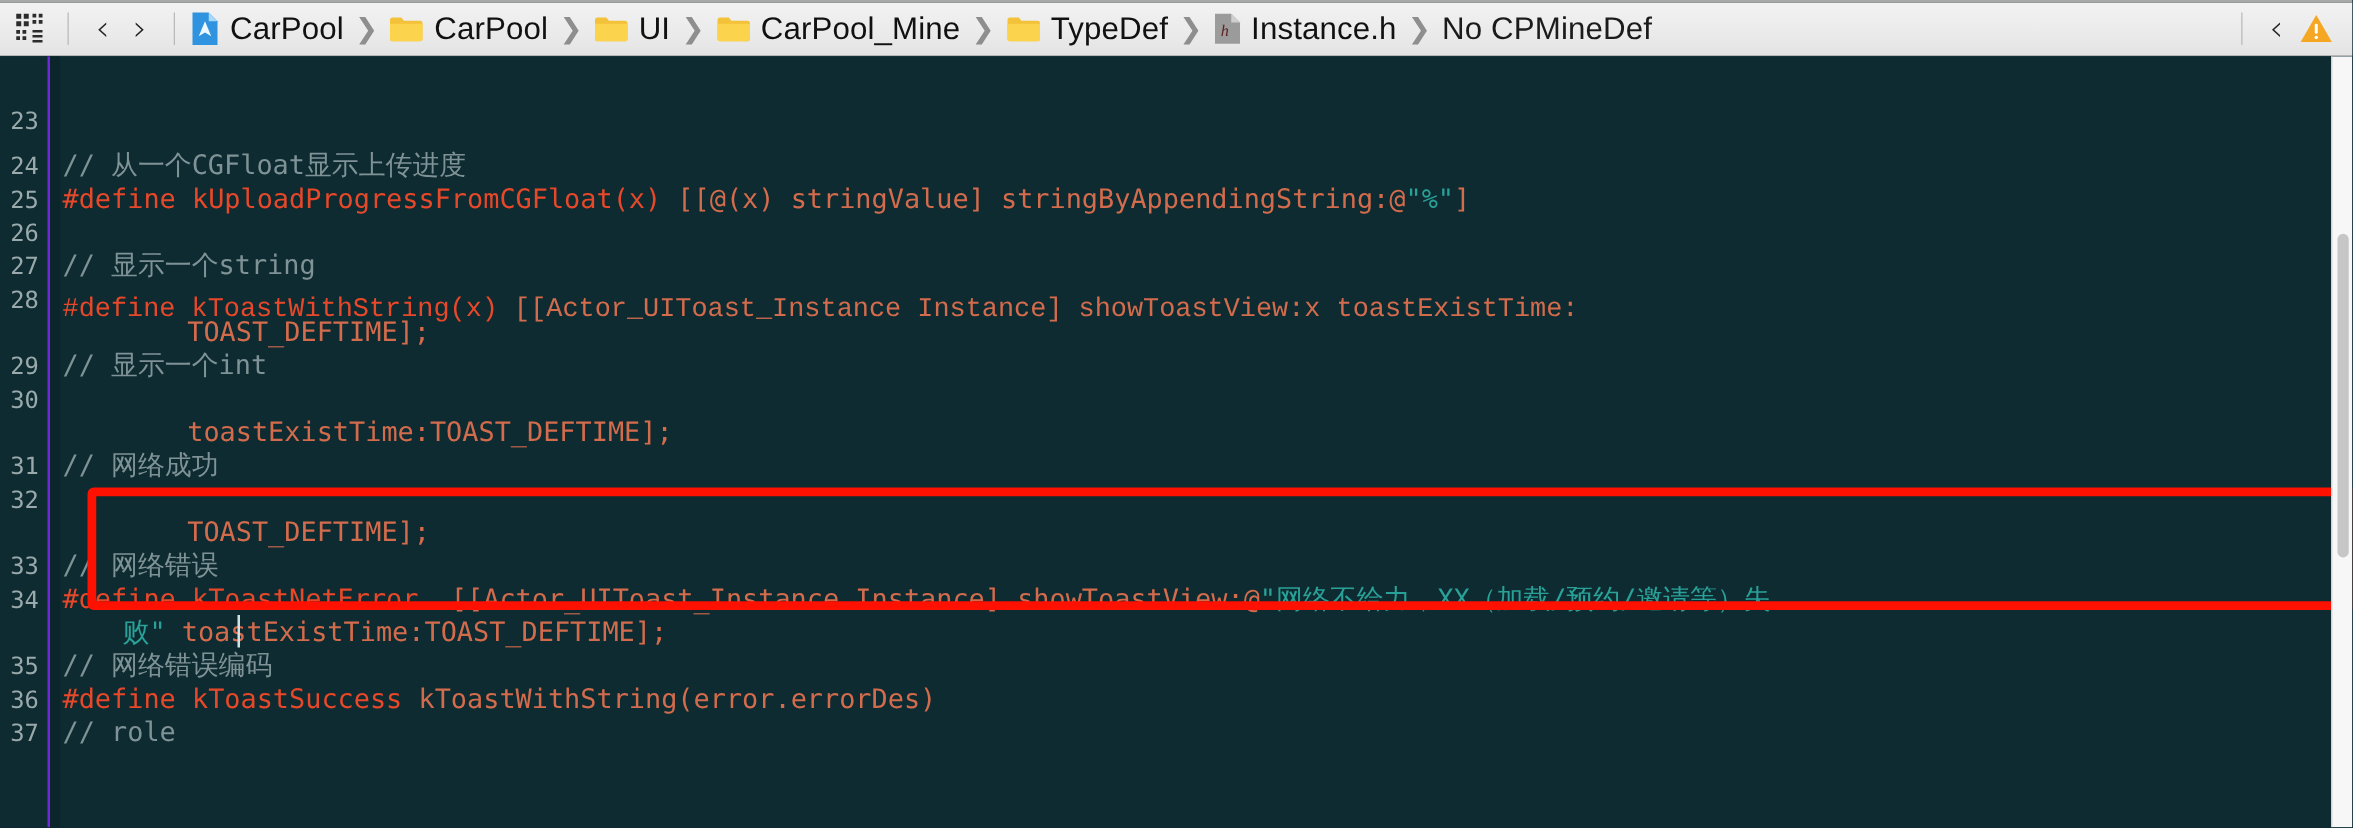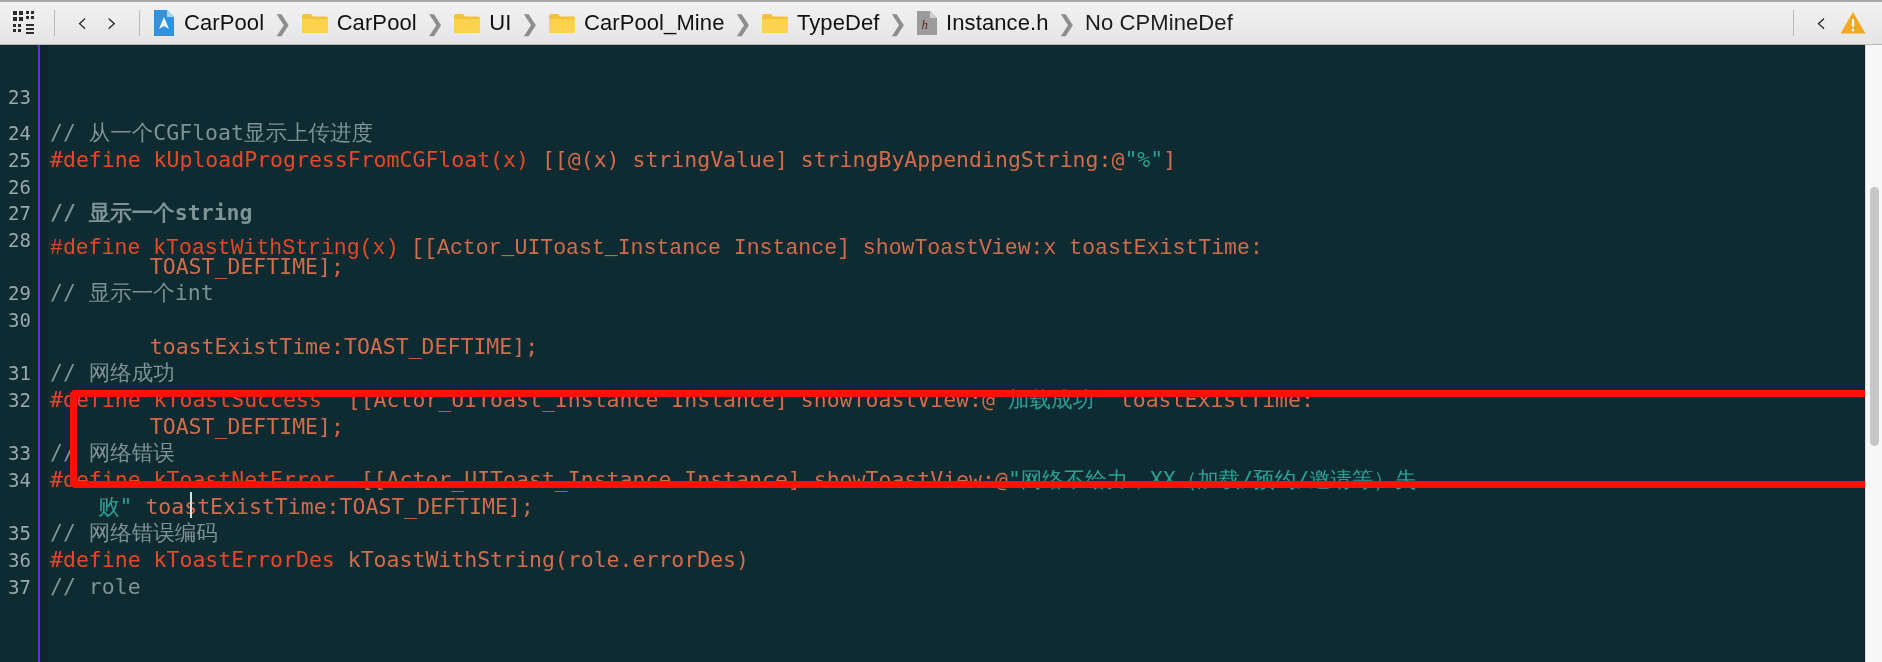--- a/index.html
+++ b/index.html
@@ -69,21 +69,21 @@
     min-width: 0;
     overflow: hidden;
   }
   .crumb {
     display: flex;
     align-items: center;
     flex: 0 0 auto;
     height: 34px;
   }
   .crumb-label {
-    font-size: 22px;
+    font-size: 25px;
     color: #111;
     letter-spacing: 0.1px;
     text-align: center;
   }
   .crumb-label.muted { color: #1b1b1b; }
   .crumb-sep {
     flex: 0 0 auto;
     padding: 0 9px;
     font-size: 22px;
     color: #8e8e8e;
@@ -332,33 +332,32 @@
       <div class="ln" style="top:532px">37</div>
     </div>
     <div id="gutter-fold"></div>
 
     <div id="code">
 
       <div class="crow" style="top: 42px;"></div>
         <div class="crow" style="top: 105px;"><span class="macro">#define </span><span class="macro">kUploadProgressFromCGFloat(x)</span><span class="plain"> [[@(x) stringValue] stringByAppendingString:@</span><span class="str">"%"</span><span class="plain">]</span></div>
         <div class="crow" style="top: 78px;"><span class="cmt">// 从一个CGFloat显示上传进度</span></div>
         <div class="crow" style="top: 132px;"></div>
-        <div class="crow" style="top: 158px; font-weight: bold;"><span class="cmt">// 显示一个string</span></div>
+        <div class="crow" style="top: 158px;"><span class="cmt">// 显示一个string</span></div>
         <div class="crow" style="top: 193px; font-family: Liberation Mono, monospace;"><span class="macro">#define </span><span class="macro">kToastWithString(x)</span><span class="plain"> [[Actor_UIToast_Instance Instance] showToastView:x toastExistTime:</span></div>
         <div class="crow" style="top: 212px;"><span class="plain" style="margin-left: 48px;">    TOAST_DEFTIME];</span></div>
         <div class="crow" style="top: 238px;"><span class="cmt">// 显示一个int</span></div>
         <div class="crow" style="top: 292px;"><span class="plain" style="margin-left: 48px;">    toastExistTime:TOAST_DEFTIME];</span></div>
         <div class="crow" style="top: 318px;"><span class="cmt">// 网络成功</span></div>
-        <div class="crow" style="top: 345px;"><span class="macro">#define </span><span class="macro">kToastSuccess</span><span class="plain">  [[Actor_UIToast_Instance Instance] showToastView:@</span><span class="str">"加载成功"</span><span class="plain"> toastExistTime:</span></div>
         <div class="crow" style="top: 372px;"><span class="plain" style="margin-left: 48px;">    TOAST_DEFTIME];</span></div>
         <div class="crow" style="top: 398px;"><span class="cmt">// 网络错误</span></div>
         <div class="crow" style="top: 425px;"><span class="macro">#define </span><span class="macro">kToastNetError</span><span class="plain">  [[Actor_UIToast_Instance Instance] showToastView:@</span><span class="str">"网络不给力，XX（加载/预约/邀请等）失</span></div>
         <div class="crow" style="top: 452px;"><span class="str" style="margin-left: 48px;">败"</span><span class="plain"> toastExistTime:TOAST_DEFTIME];</span></div>
         <div class="crow" style="top: 478px;"><span class="cmt">// 网络错误编码</span></div>
-        <div class="crow" style="top: 505px;"><span class="macro">#define </span><span class="macro">kToastErrorDes</span><span class="plain"> kToastWithString(role.errorDes)</span></div>
+        <div class="crow" style="top: 505px;"><span class="macro">#define </span><span class="macro">kToastSuccess</span><span class="plain"> kToastWithString(error.errorDes)</span></div>
         <div class="crow" style="top: 532px;"><span class="cmt">// role</span></div>
         <div id="caret" style="left: 150px; top: 447px; height: 26px;"></div>
       <div id="redbox" style="left: 30px; top: 345px; width: 1815px; height: 98px; border-color: rgb(254, 17, 0);"></div>
     </div>
 
     <div id="vscroll">
       <div id="vscroll-thumb" style="top: 23%; height: 42%;"></div>
     </div>
 
   </div>

